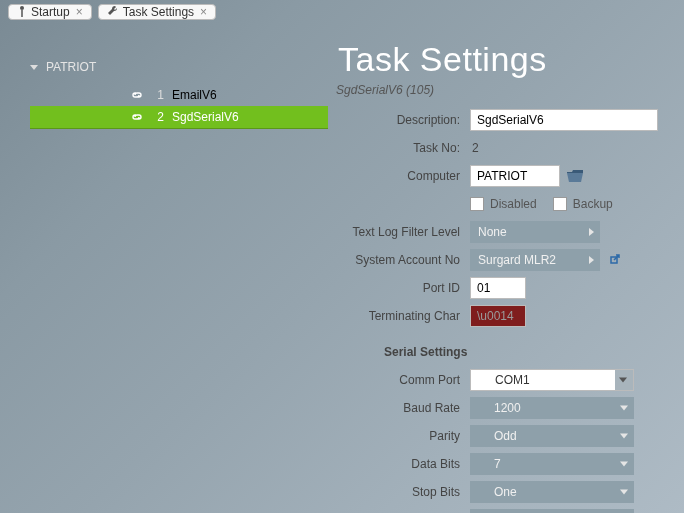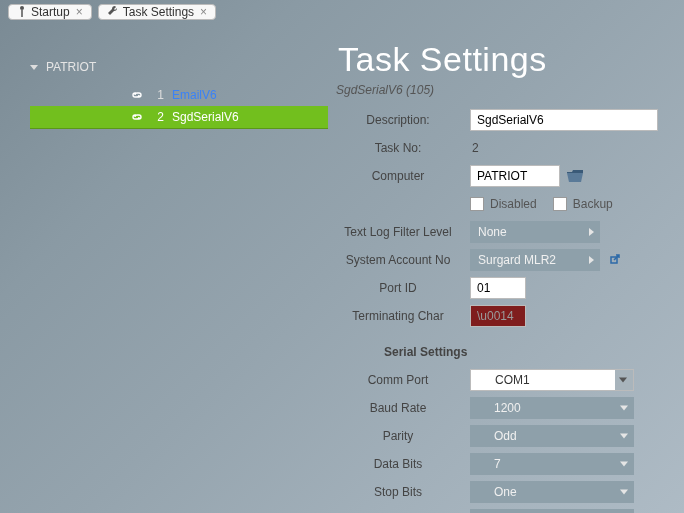--- a/index.html
+++ b/index.html
@@ -71,21 +71,21 @@
   }
   .tree-item {
     display: flex;
     align-items: center;
     gap: 8px;
     padding: 4px 8px;
     margin-left: -60px;
     padding-left: 100px;
   }
   .tree-item .num { color: #ddd; width: 12px; text-align: right; }
-  .tree-item .lbl { color: #3b82f6; }
+  .tree-item .lbl { color: #000000; }
   .tree-item.selected {
     background: #72bf1e;
     border-bottom: 1px solid #5a9818;
   }
   .tree-item.selected .num { color: #fff; }
   .tree-item.selected .lbl { color: #fff; }
   .link-icon {
     width: 14px; height: 14px;
     display: inline-flex; align-items: center; justify-content: center;
   }
@@ -112,21 +112,21 @@
     padding-left: 8px;
   }
   .form-row {
     display: flex;
     align-items: center;
     margin-bottom: 6px;
     min-height: 22px;
   }
   .form-label {
     width: 134px;
-    text-align: center;
+    text-align: right;
     padding-right: 10px;
     color: #444;
     font-size: 12px;
   }
   .text-input {
     border: 1px solid #bbb;
     height: 22px;
     padding: 2px 6px;
     font-size: 12px;
     background: #fff;

